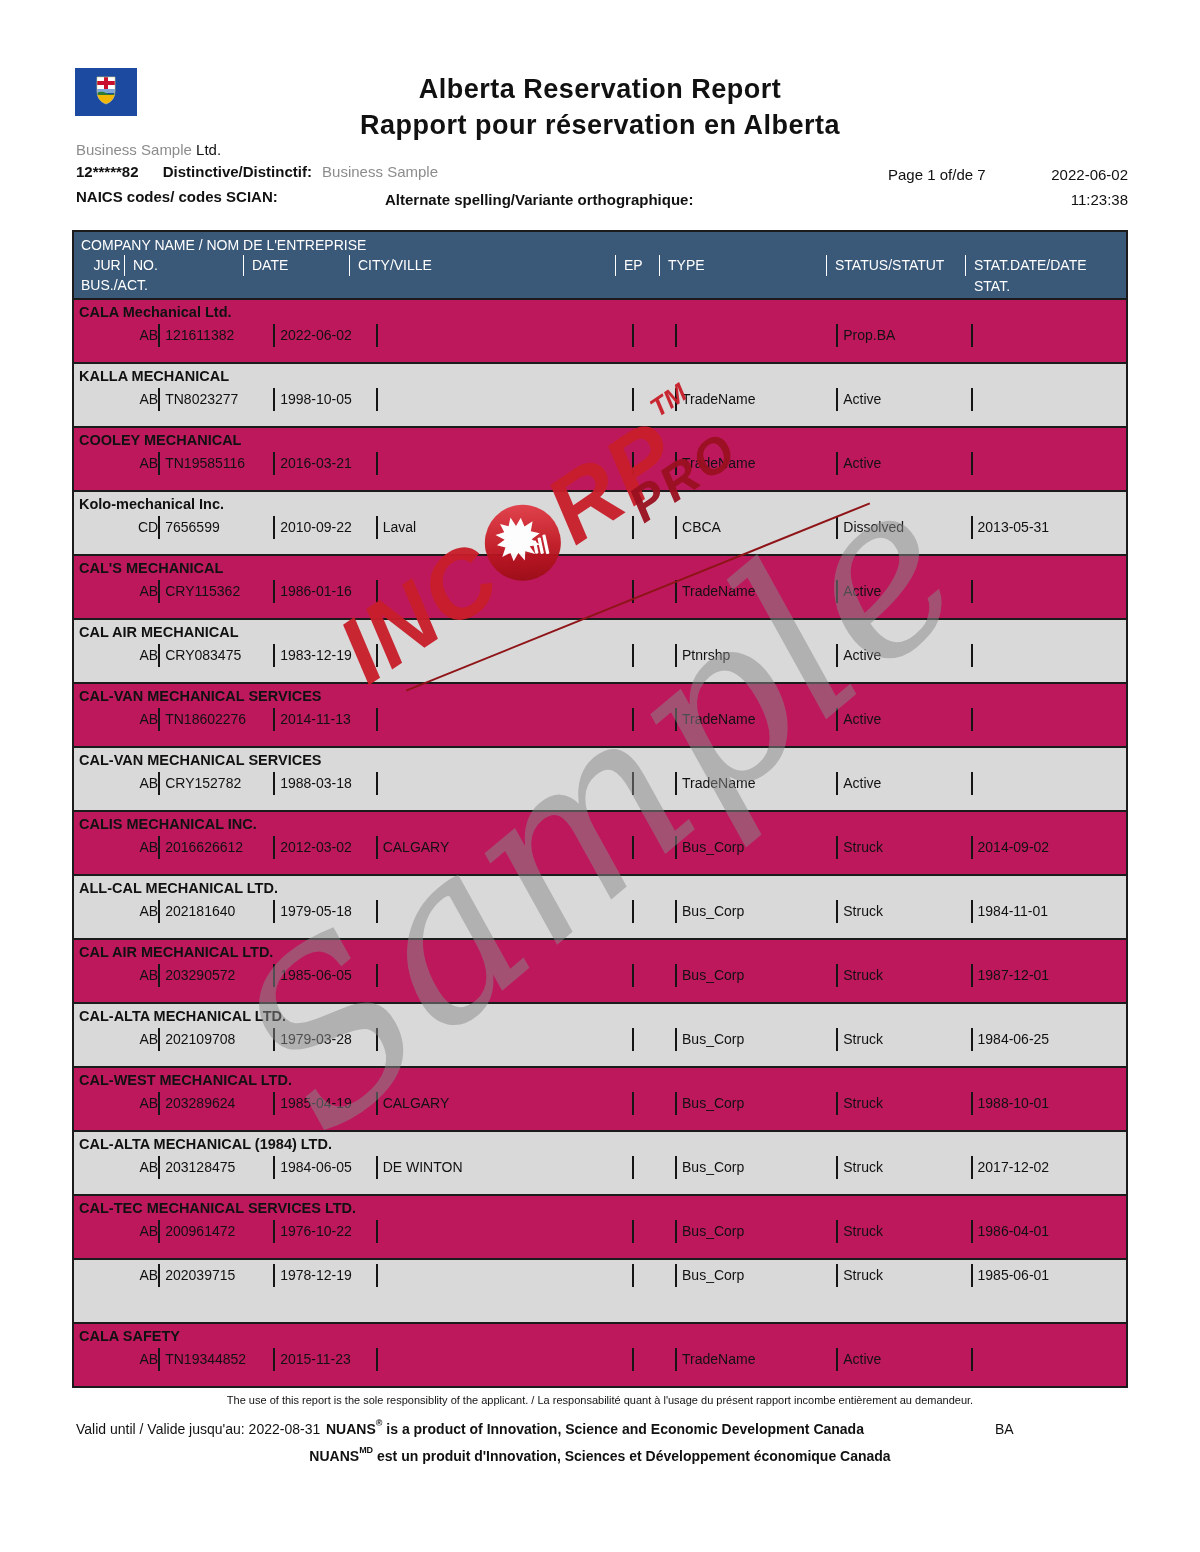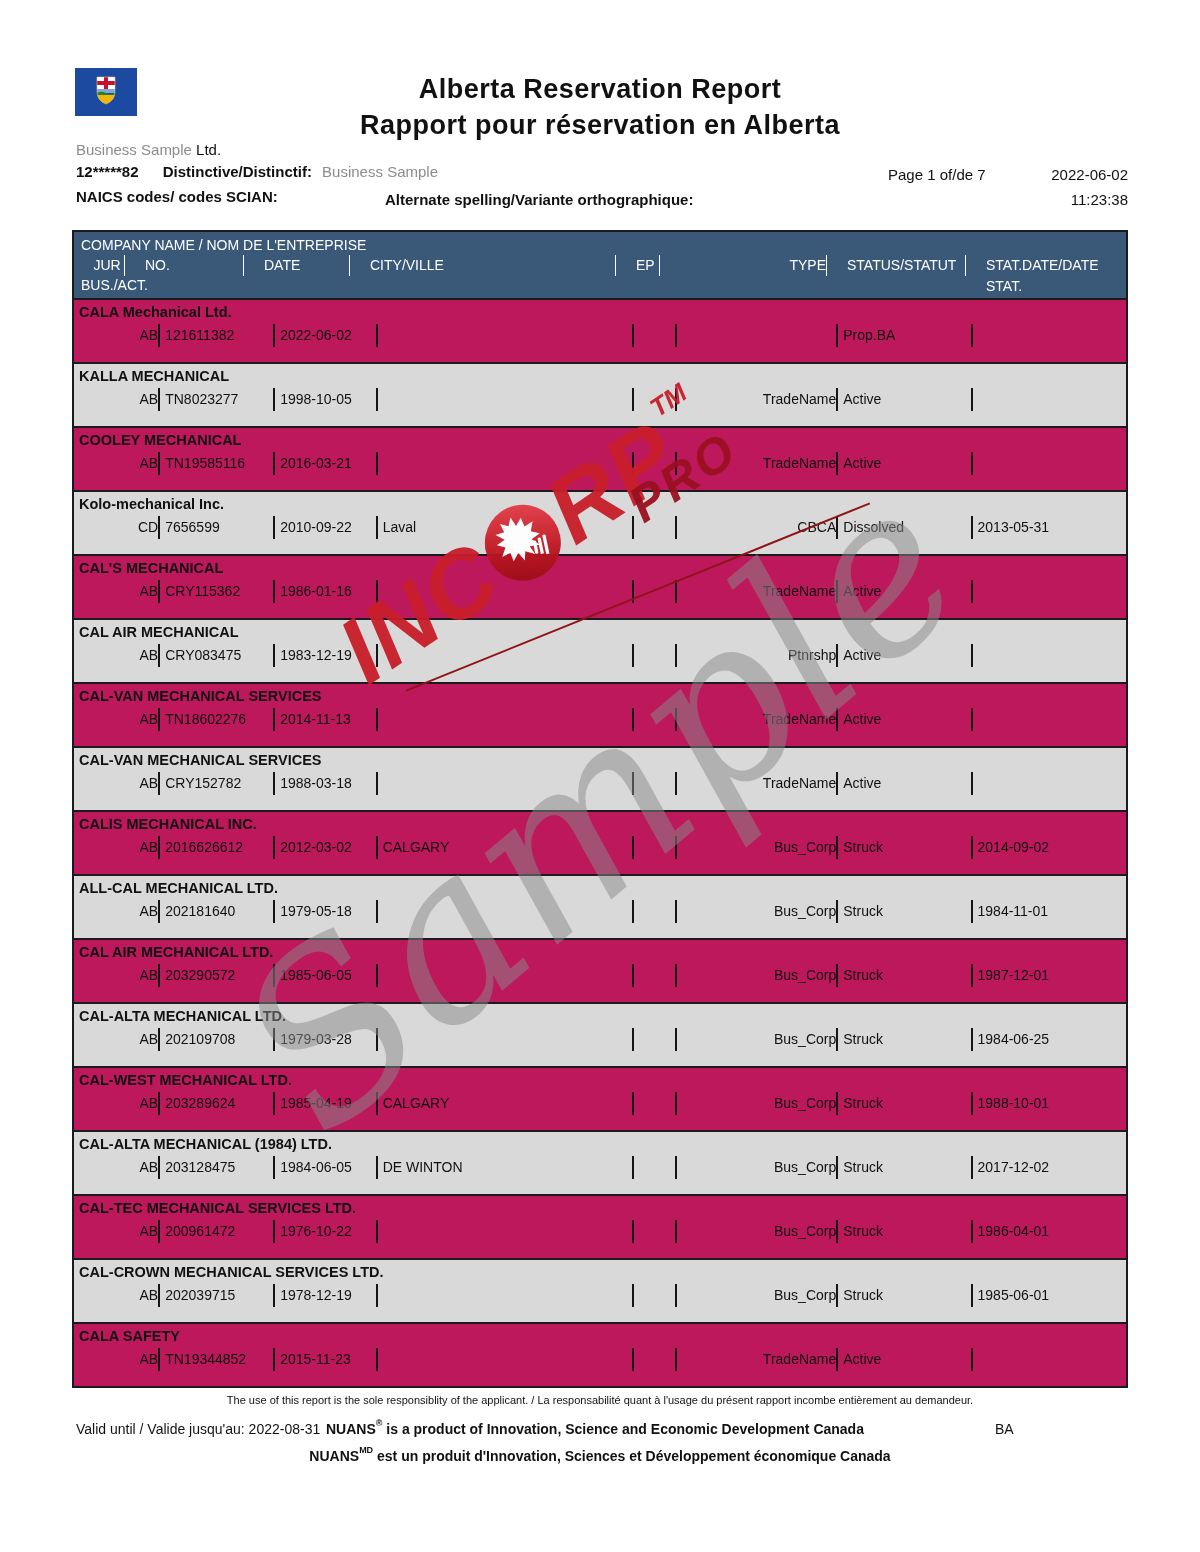--- a/index.html
+++ b/index.html
@@ -25,24 +25,24 @@
   .b{font-weight:bold;}
   .ref-line .lbl{margin-left:20px;}
   .ref-line .gray-txt{margin-left:6px;}
   
   .table{position:absolute;left:72px;top:230px;width:1056px;box-sizing:border-box;
     border:2px solid var(--border_black,#1b1b1b);background:#fff;z-index:1;}
   .thead{background:var(--header_navy,#3A5878);color:#fff;font-size:14px;}
   .th-line1{padding:5px 0 1px 7px;height:17px;line-height:17px;}
   .th-line2{display:flex;height:21px;line-height:21px;}
   .th-line3{padding:1px 0 4px 7px;height:17px;line-height:17px;}
-  .hcell{box-sizing:border-box;padding-left:20px;}
+  .hcell{box-sizing:border-box;padding-left:8px;}
   .hcell.hb{border-left:1px solid #fff;}
   .w-jur{width:50px;} .w-no{width:119px;} .w-date{width:106px;} .w-city{width:266px;}
-  .w-ep{width:44px;} .w-type{width:167px;text-align:right;} .w-status{width:139px;} .w-statdate{width:161px;}
+  .w-ep{width:44px;} .w-type{width:167px;} .w-status{width:139px;} .w-statdate{width:161px;}
   .hcell.w-jur{text-align:center;padding-left:16px;}
   .row{height:64px;box-sizing:border-box;border-top:2px solid var(--border_black,#1b1b1b);
     padding-top:2px;background:#be185d;}
   .row.alt{background:var(--row_alt_gray,#D9D9D9);}
   .row-name{font-weight:bold;font-size:14.5px;padding-left:5px;height:20px;line-height:20px;white-space:nowrap;}
   .row-data{display:flex;margin-top:2px;height:23px;font-size:14px;line-height:23px;}
   .cell{box-sizing:border-box;white-space:nowrap;overflow:hidden;}
   .cell.blk{border-left:2px solid #151515;padding-left:5px;}
   .cell.w-jur{text-align:right;margin-left:36px;}
   
@@ -340,21 +340,20 @@
       <div class="cell blk w-date cell-date">1976-10-22</div>
       <div class="cell blk w-city cell-city"></div>
       <div class="cell blk w-ep cell-ep"></div>
       <div class="cell blk w-type cell-type">Bus_Corp</div>
       <div class="cell blk w-status cell-status">Struck</div>
       <div class="cell blk w-statdate cell-stat_date">1986-04-01</div>
     </div>
   </div>
 
   <div class="row alt">
-    <div class="row-name">CAL-CROWN MECHANICAL SERVICES LTD.</div>
     <div class="row-data">
       <div class="cell w-jur cell-jur">AB</div>
       <div class="cell blk w-no cell-no">202039715</div>
       <div class="cell blk w-date cell-date">1978-12-19</div>
       <div class="cell blk w-city cell-city"></div>
       <div class="cell blk w-ep cell-ep"></div>
       <div class="cell blk w-type cell-type">Bus_Corp</div>
       <div class="cell blk w-status cell-status">Struck</div>
       <div class="cell blk w-statdate cell-stat_date">1985-06-01</div>
     </div>

